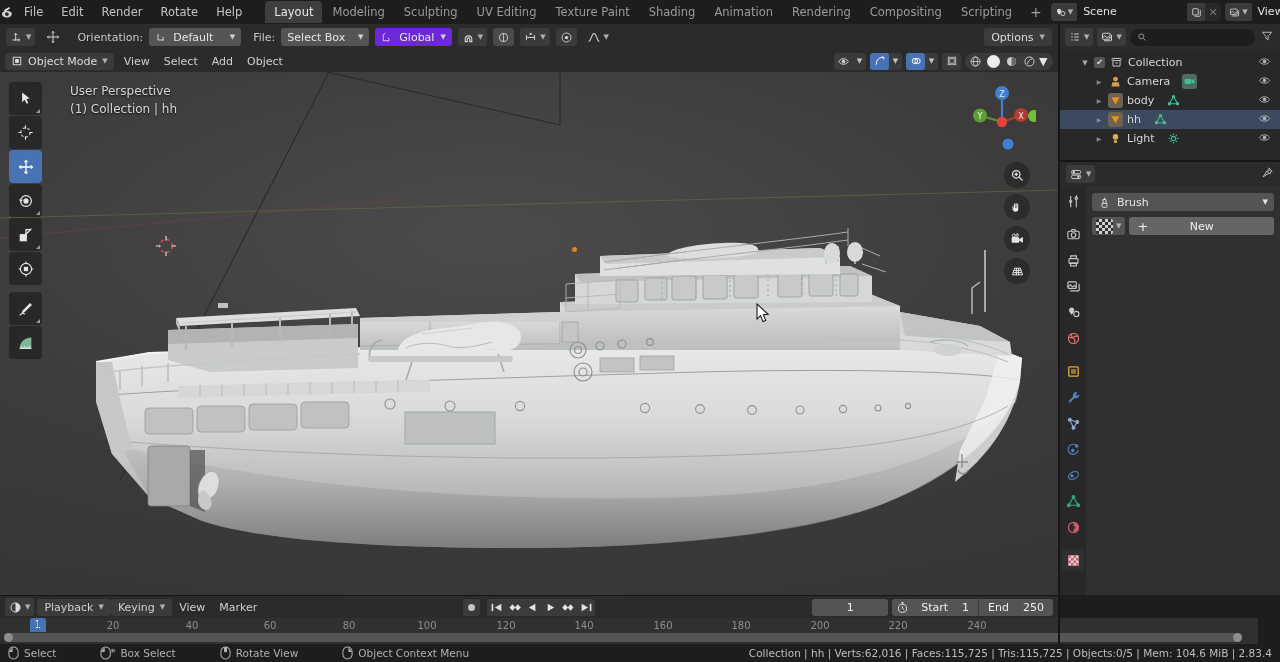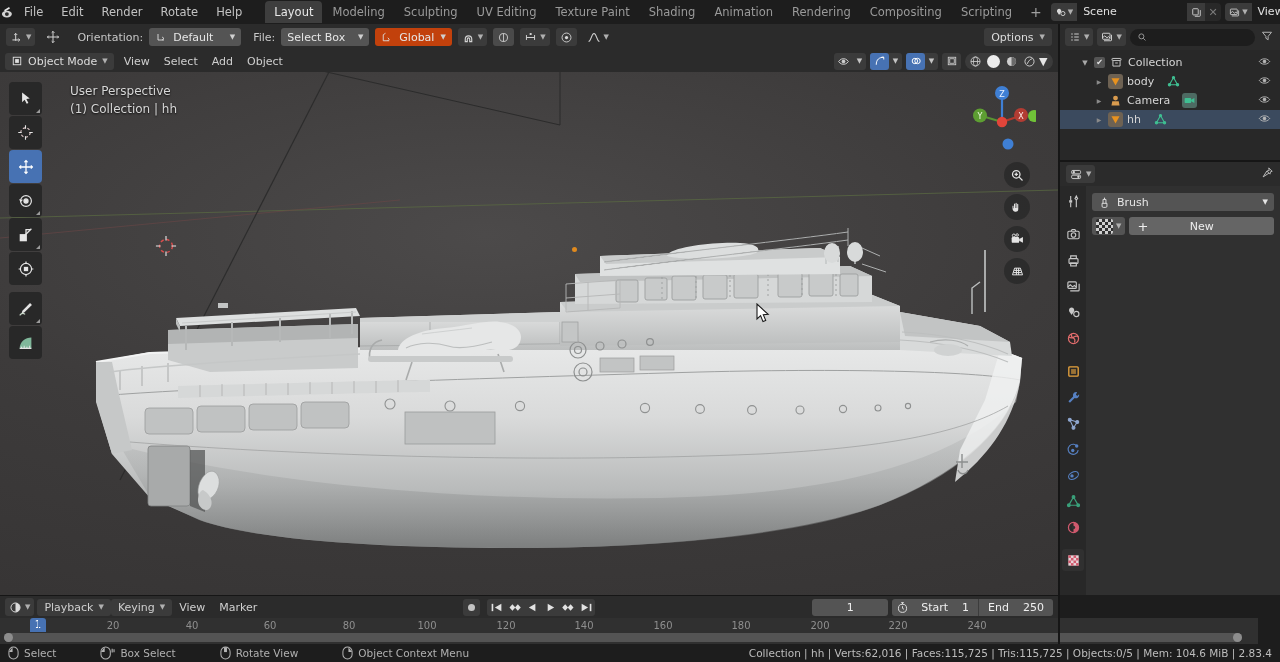--- a/index.html
+++ b/index.html
@@ -328,21 +328,21 @@
           <path d="M9.5 10l2.5 2-2.5 2" transform="translate(0,-2)"></path>
         </svg>
       <span>Default</span>
       <span class="dd-caret">▼</span>
     </div>
     <span class="tlabel">File:</span>
     <div class="dropdown" style="min-width:88px">
       <span>Select Box</span>
       <span class="dd-caret">▼</span>
     </div>
-    <div class="dropdown" style="min-width:72px;background:#c2410c">
+    <div class="dropdown" style="min-width:72px;background:#6d28d9">
       <svg width="12" height="12" viewBox="0 0 16 16" fill="none" stroke="#dcdcdc" stroke-width="1.2">
           <path d="M3 13V5l3-2M3 13h8"></path>
           <path d="M9 11l2 2-2 2" transform="translate(0,-2)"></path>
         </svg>
       <span>Global</span>
       <span class="dd-caret">▼</span>
     </div>
     <div class="tbtn">
       <svg width="13" height="13" viewBox="0 0 16 16" fill="none" stroke="#d4d4d4" stroke-width="1.4">
         <path d="M4 10a4 4 0 0 1 8 0v3h-2.5v-3a1.5 1.5 0 0 0-3 0v3H4z"></path>
@@ -867,73 +867,93 @@
           </svg>
         </span>
         <span class="ol-label">Collection</span>
         <span class="ol-eye"><svg width="13" height="13" viewBox="0 0 16 16" fill="none" stroke="#b9b9b9" stroke-width="1.1">
             <path d="M1.6 8S3.8 4.6 8 4.6 14.4 8 14.4 8 12.2 11.4 8 11.4 1.6 8 1.6 8z"></path>
             <circle cx="8" cy="8" r="1.7" fill="#b9b9b9"></circle>
           </svg></span>
       </div>
       <div class="ol-row" style="padding-left: 34px;">
         <span class="ol-disc" style="font-size: 6px; color: rgb(138, 138, 138);">▶</span>
+        <span class="ol-ico">
+          <svg width="13" height="13" viewBox="0 0 16 16" fill="#d99b4e">
+            <circle cx="8" cy="5" r="3"></circle>
+            <path d="M4 9h8l1 5H3z"></path>
+          </svg>
+        </span>
+        <span class="ol-label">Camera</span>
+        <span class="ol-ico  hl2" style="margin-left: 8px;">
+          <svg width="13" height="13" viewBox="0 0 16 16" fill="#3fbf92">
+            <rect x="2" y="5" width="8" height="6" rx="1"></rect>
+            <path d="M10 7 14 5v6l-4-2z"></path>
+          </svg>
+        </span>
+        <span class="ol-eye"><svg width="13" height="13" viewBox="0 0 16 16" fill="none" stroke="#b9b9b9" stroke-width="1.1">
+            <path d="M1.6 8S3.8 4.6 8 4.6 14.4 8 14.4 8 12.2 11.4 8 11.4 1.6 8 1.6 8z"></path>
+            <circle cx="8" cy="8" r="1.7" fill="#b9b9b9"></circle>
+          </svg></span>
+      </div>
+      <div class="ol-row" style="padding-left: 34px;">
+        <span class="ol-disc" style="font-size: 6px; color: rgb(138, 138, 138);">▶</span>
         <span class="ol-ico  hl">
           <svg width="13" height="13" viewBox="0 0 16 16">
             <path d="M3 4h10L8 13z" fill="#e8921f"></path>
           </svg>
         </span>
         <span class="ol-label">body</span>
         <span class="ol-ico" style="margin-left: 8px;">
           <svg width="13" height="13" viewBox="0 0 16 16" fill="none" stroke="#3fbf92" stroke-width="1.3">
             <path d="M8 3.2 13 12H3z"></path>
             <circle cx="8" cy="3.2" r="1.4" fill="#3fbf92"></circle>
             <circle cx="3" cy="12" r="1.4" fill="#3fbf92"></circle>
             <circle cx="13" cy="12" r="1.4" fill="#3fbf92"></circle>
           </svg>
         </span>
         <span class="ol-eye"><svg width="13" height="13" viewBox="0 0 16 16" fill="none" stroke="#b9b9b9" stroke-width="1.1">
             <path d="M1.6 8S3.8 4.6 8 4.6 14.4 8 14.4 8 12.2 11.4 8 11.4 1.6 8 1.6 8z"></path>
             <circle cx="8" cy="8" r="1.7" fill="#b9b9b9"></circle>
           </svg></span>
       </div>
-      <div class="ol-row" style="padding-left: 34px;">
-        <span class="ol-disc" style="font-size: 6px; color: rgb(138, 138, 138);">▶</span>
-        <span class="ol-ico">
-          <svg width="13" height="13" viewBox="0 0 16 16" fill="#d99b4e">
-            <circle cx="8" cy="5" r="3"></circle>
-            <path d="M4 9h8l1 5H3z"></path>
-          </svg>
-        </span>
-        <span class="ol-label">Camera</span>
-        <span class="ol-ico  hl2" style="margin-left: 8px;">
-          <svg width="13" height="13" viewBox="0 0 16 16" fill="#3fbf92">
-            <rect x="2" y="5" width="8" height="6" rx="1"></rect>
-            <path d="M10 7 14 5v6l-4-2z"></path>
-          </svg>
-        </span>
-        <span class="ol-eye"><svg width="13" height="13" viewBox="0 0 16 16" fill="none" stroke="#b9b9b9" stroke-width="1.1">
-            <path d="M1.6 8S3.8 4.6 8 4.6 14.4 8 14.4 8 12.2 11.4 8 11.4 1.6 8 1.6 8z"></path>
-            <circle cx="8" cy="8" r="1.7" fill="#b9b9b9"></circle>
-          </svg></span>
-      </div>
       <div class="ol-row sel" style="padding-left: 34px;">
         <span class="ol-disc" style="font-size: 6px; color: rgb(138, 138, 138);">▶</span>
         <span class="ol-ico  hl">
           <svg width="13" height="13" viewBox="0 0 16 16">
             <path d="M3 4h10L8 13z" fill="#e8921f"></path>
           </svg>
         </span>
         <span class="ol-label">hh</span>
         <span class="ol-ico" style="margin-left: 8px;">
           <svg width="13" height="13" viewBox="0 0 16 16" fill="none" stroke="#3fbf92" stroke-width="1.3">
             <path d="M8 3.2 13 12H3z"></path>
             <circle cx="8" cy="3.2" r="1.4" fill="#3fbf92"></circle>
             <circle cx="3" cy="12" r="1.4" fill="#3fbf92"></circle>
             <circle cx="13" cy="12" r="1.4" fill="#3fbf92"></circle>
+          </svg>
+        </span>
+        <span class="ol-eye"><svg width="13" height="13" viewBox="0 0 16 16" fill="none" stroke="#b9b9b9" stroke-width="1.1">
+            <path d="M1.6 8S3.8 4.6 8 4.6 14.4 8 14.4 8 12.2 11.4 8 11.4 1.6 8 1.6 8z"></path>
+            <circle cx="8" cy="8" r="1.7" fill="#b9b9b9"></circle>
+          </svg></span>
+      </div>
+      <div class="ol-row" style="padding-left: 34px;">
+        <span class="ol-disc" style="font-size: 6px; color: rgb(138, 138, 138);">▶</span>
+        <span class="ol-ico">
+          <svg width="13" height="13" viewBox="0 0 16 16" fill="#d9b14e">
+            <circle cx="8" cy="6" r="3.4"></circle>
+            <rect x="6" y="10" width="4" height="3.4" rx="1"></rect>
+          </svg>
+        </span>
+        <span class="ol-label">Light</span>
+        <span class="ol-ico" style="margin-left: 8px;">
+          <svg width="13" height="13" viewBox="0 0 16 16" fill="none" stroke="#3fbf92" stroke-width="1.3">
+            <circle cx="8" cy="8" r="2.6"></circle>
+            <path d="M8 1.8v2M8 12.2v2M1.8 8h2M12.2 8h2M3.8 3.8l1.4 1.4M10.8 10.8l1.4 1.4M12.2 3.8l-1.4 1.4M5.2 10.8l-1.4 1.4"></path>
           </svg>
         </span>
         <span class="ol-eye"><svg width="13" height="13" viewBox="0 0 16 16" fill="none" stroke="#b9b9b9" stroke-width="1.1">
             <path d="M1.6 8S3.8 4.6 8 4.6 14.4 8 14.4 8 12.2 11.4 8 11.4 1.6 8 1.6 8z"></path>
             <circle cx="8" cy="8" r="1.7" fill="#b9b9b9"></circle>
           </svg></span>
       </div>
     </div>
 
   <div class="props-head">

